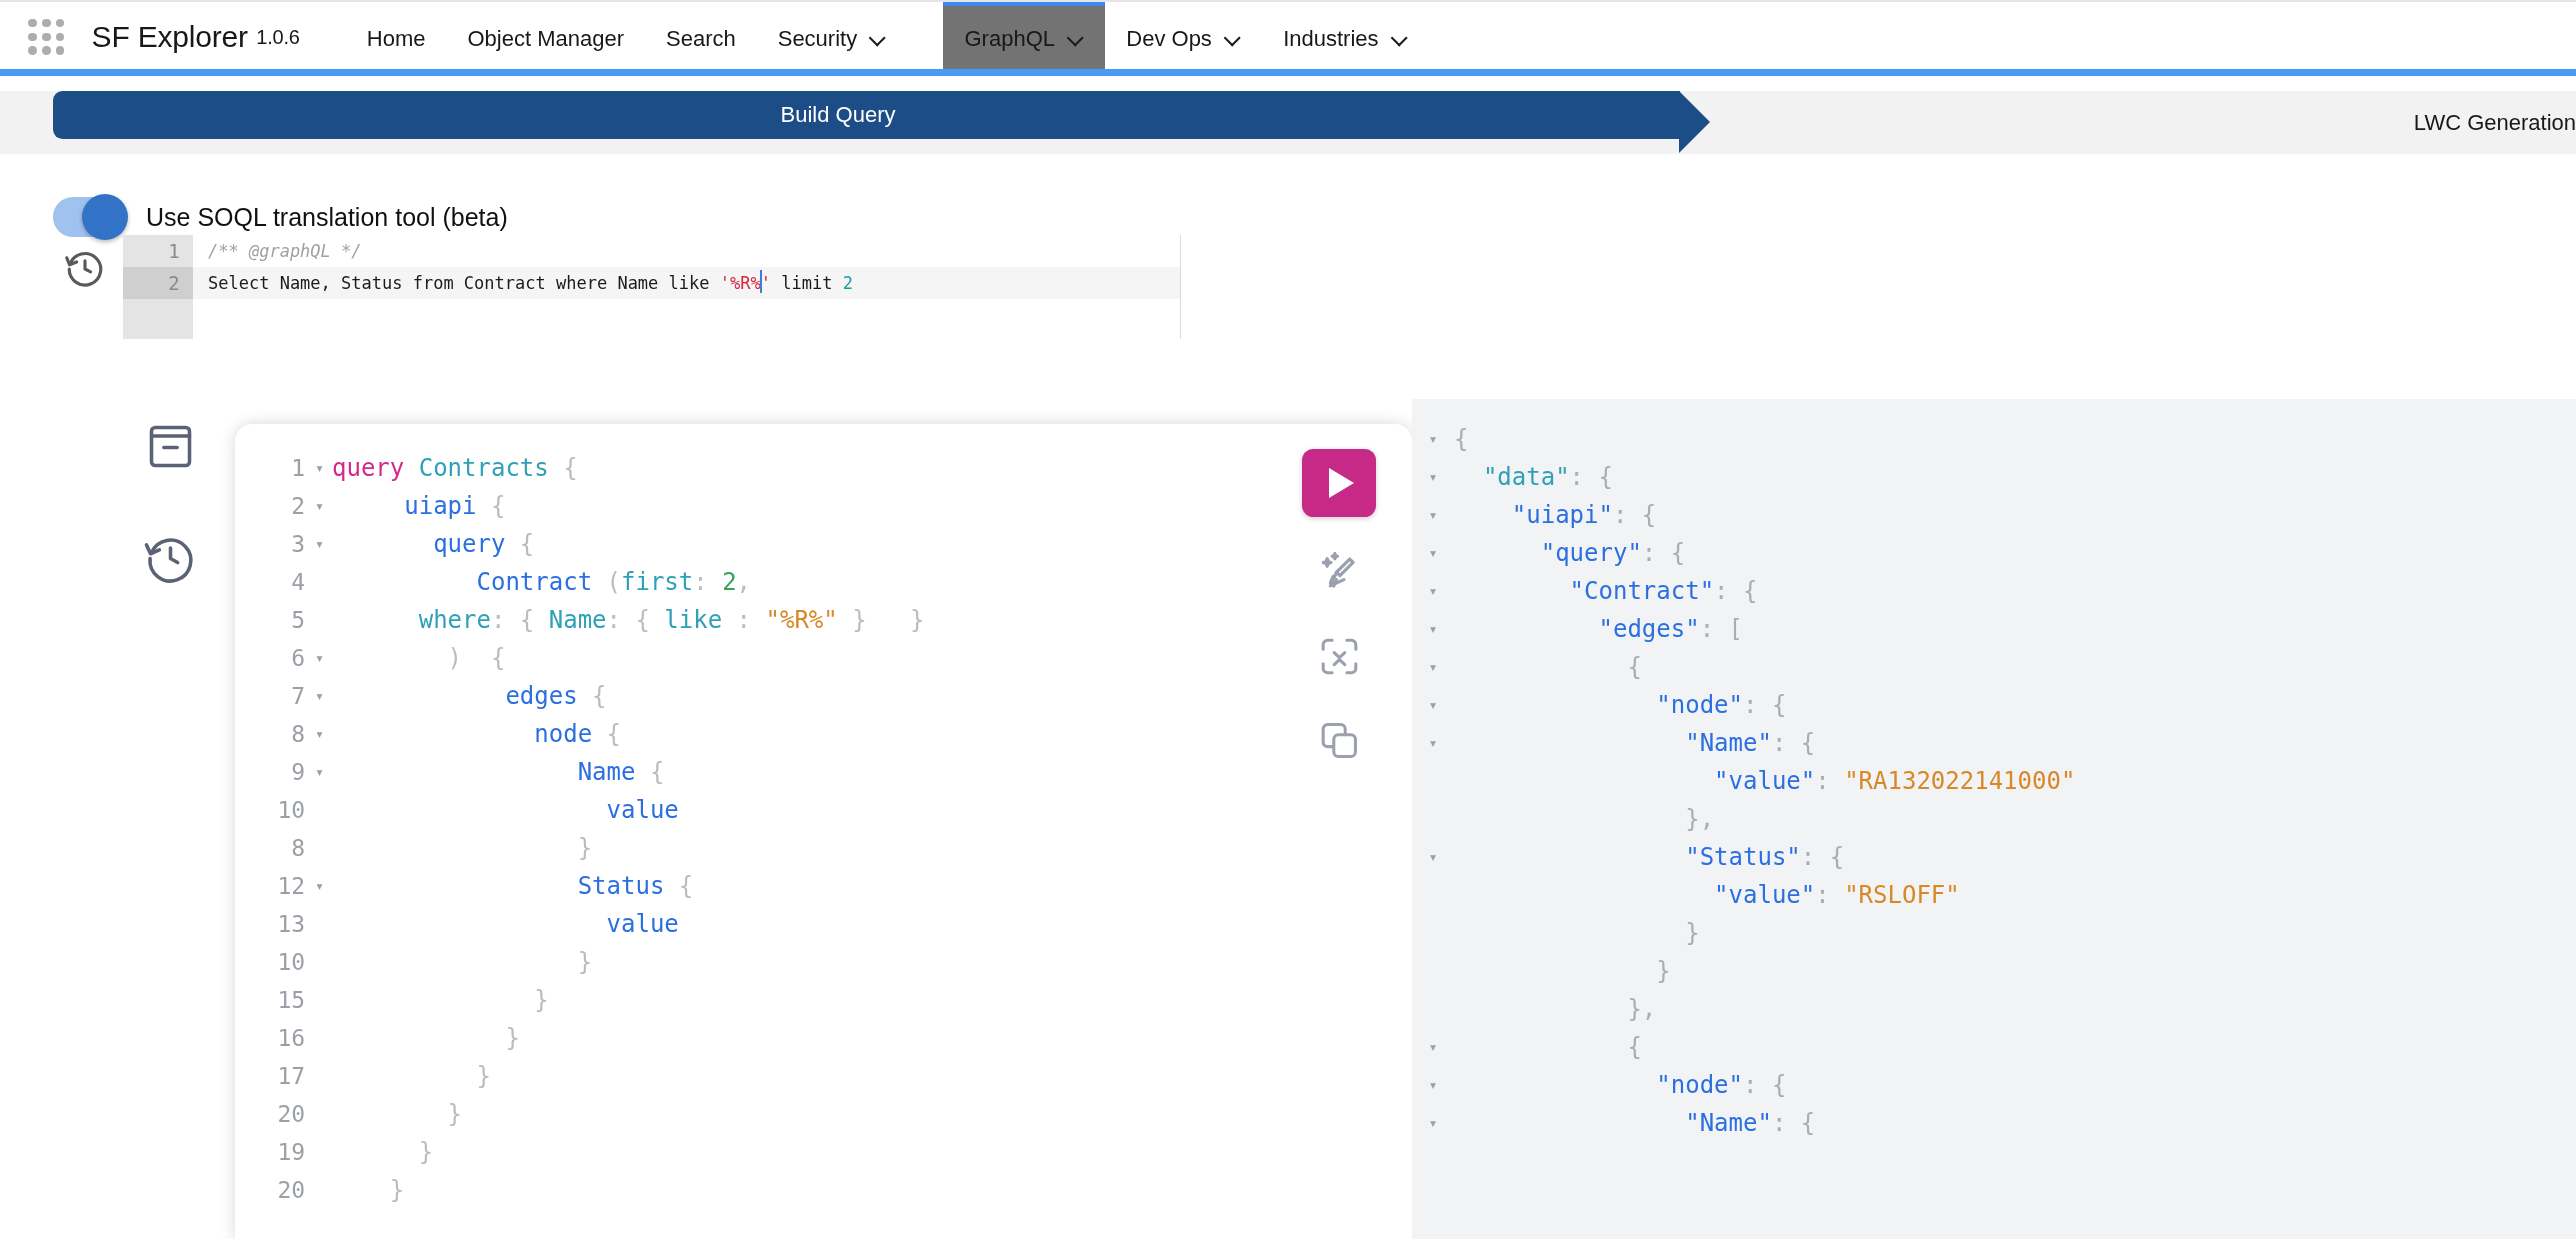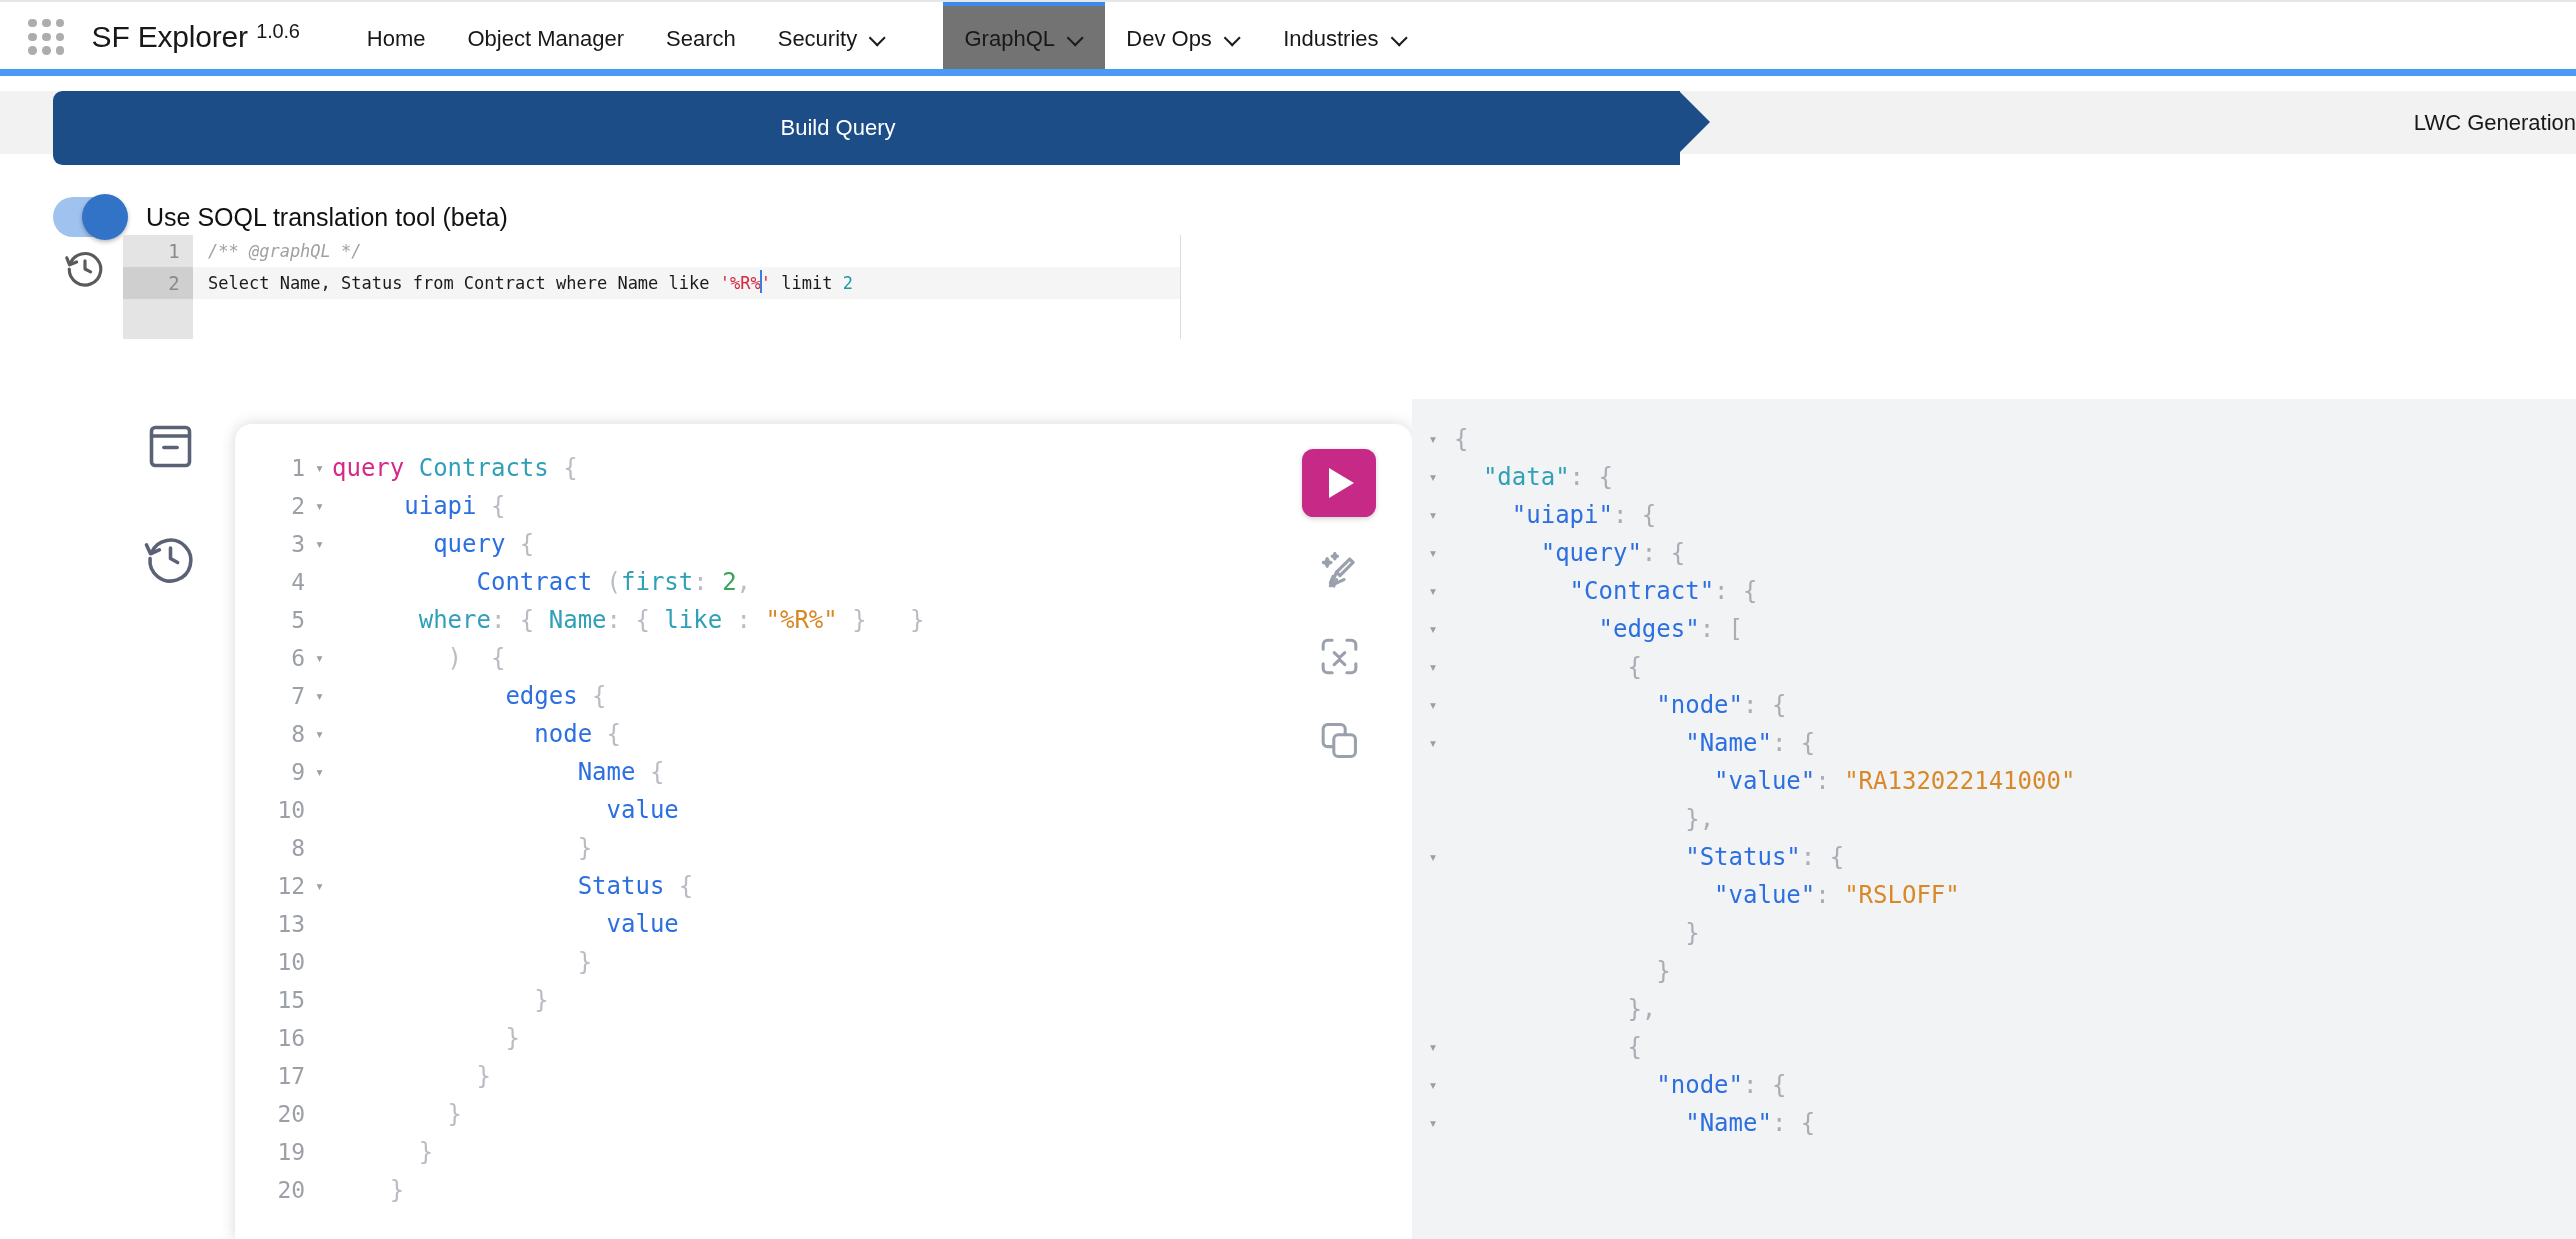--- a/index.html
+++ b/index.html
@@ -22,21 +22,21 @@
   .nav-left { display: flex; align-items: center; padding-left: 26.6px; }
   .app-launcher {
     width: 40px; height: 40px;
     display: grid; grid-template-columns: repeat(3, 1fr); grid-template-rows: repeat(3, 1fr);
     gap: 4.7px; padding: 1.9px; cursor: pointer;
   }
   .app-launcher i { display: block; width: 8.5px; height: 8.5px; border-radius: 50%; background: #adadad; }
   .brand {
     margin-left: 25px;
     font-size: 30px; color: #18181a; font-weight: 400; letter-spacing: -0.2px;
-    white-space: nowrap; display: flex; align-items: flex-start; gap: 8.5px;
+    white-space: nowrap; display: flex; align-items: center; gap: 8.5px;
   }
   .brand-version { font-size: 20px; color: #18181a; font-weight: 400; }
 
   .nav-items { display: flex; align-items: stretch; margin-left: 46px; }
   .nav-item {
     display: flex; align-items: center; gap: 13.3px;
     padding: 0 21px;
     font-size: 22px; color: #18181a; cursor: pointer;
     border-top: 4.7px solid transparent;
     white-space: nowrap;
@@ -55,21 +55,21 @@
   .stepbar {
     position: absolute; left: 0; top: 91px; width: 2576px; height: 63px;
     background: #f2f2f2;
     display: flex; align-items: stretch;
   }
   .step {
     position: relative; display: flex; align-items: center; justify-content: center;
     font-size: 22px; cursor: pointer;
   }
   .step-active {
-    left: 53px; width: 1627px; height: 74px;
+    left: 53px; width: 1627px; height: 48px;
     background: #1c4d87; color: #fff;
     border-radius: 9.5px 0 0 9.5px;
     padding-right: 57px;
   }
   .step-active::after {
     content: ""; position: absolute; right: -30px; top: 0;
     border-top: 31px solid transparent; border-bottom: 31px solid transparent;
     border-left: 31px solid #1c4d87;
   }
   .step-next {

